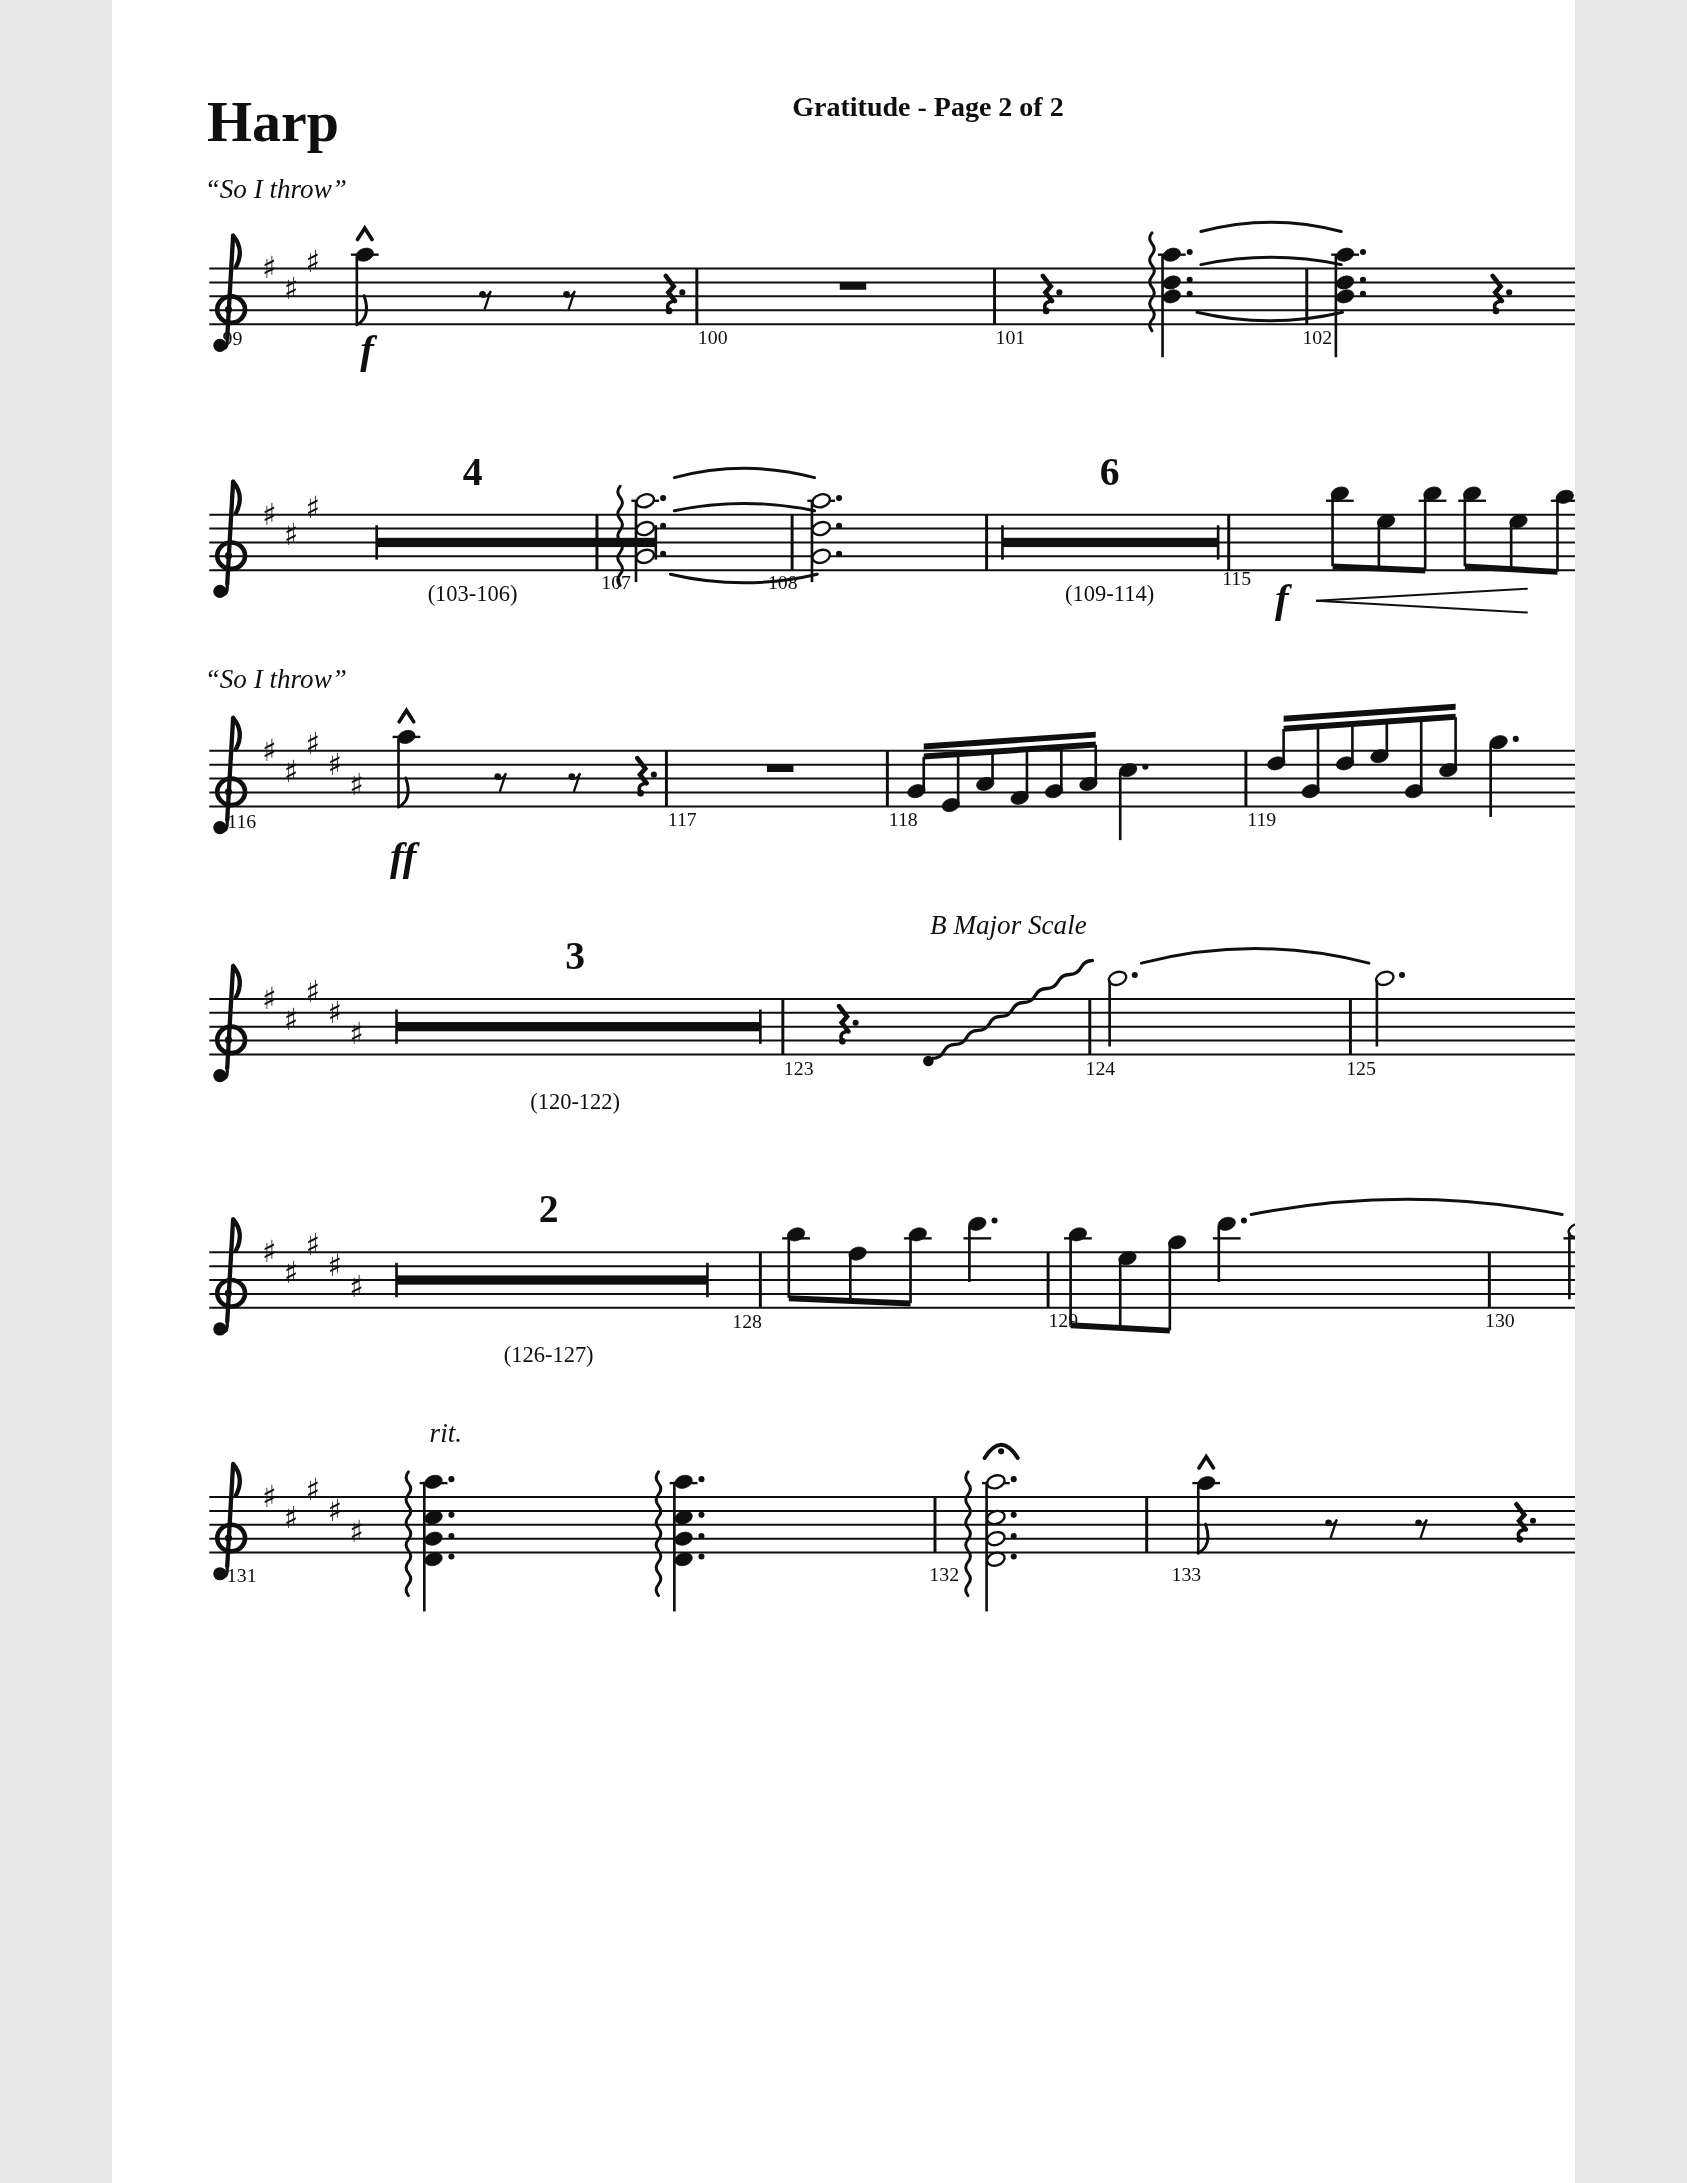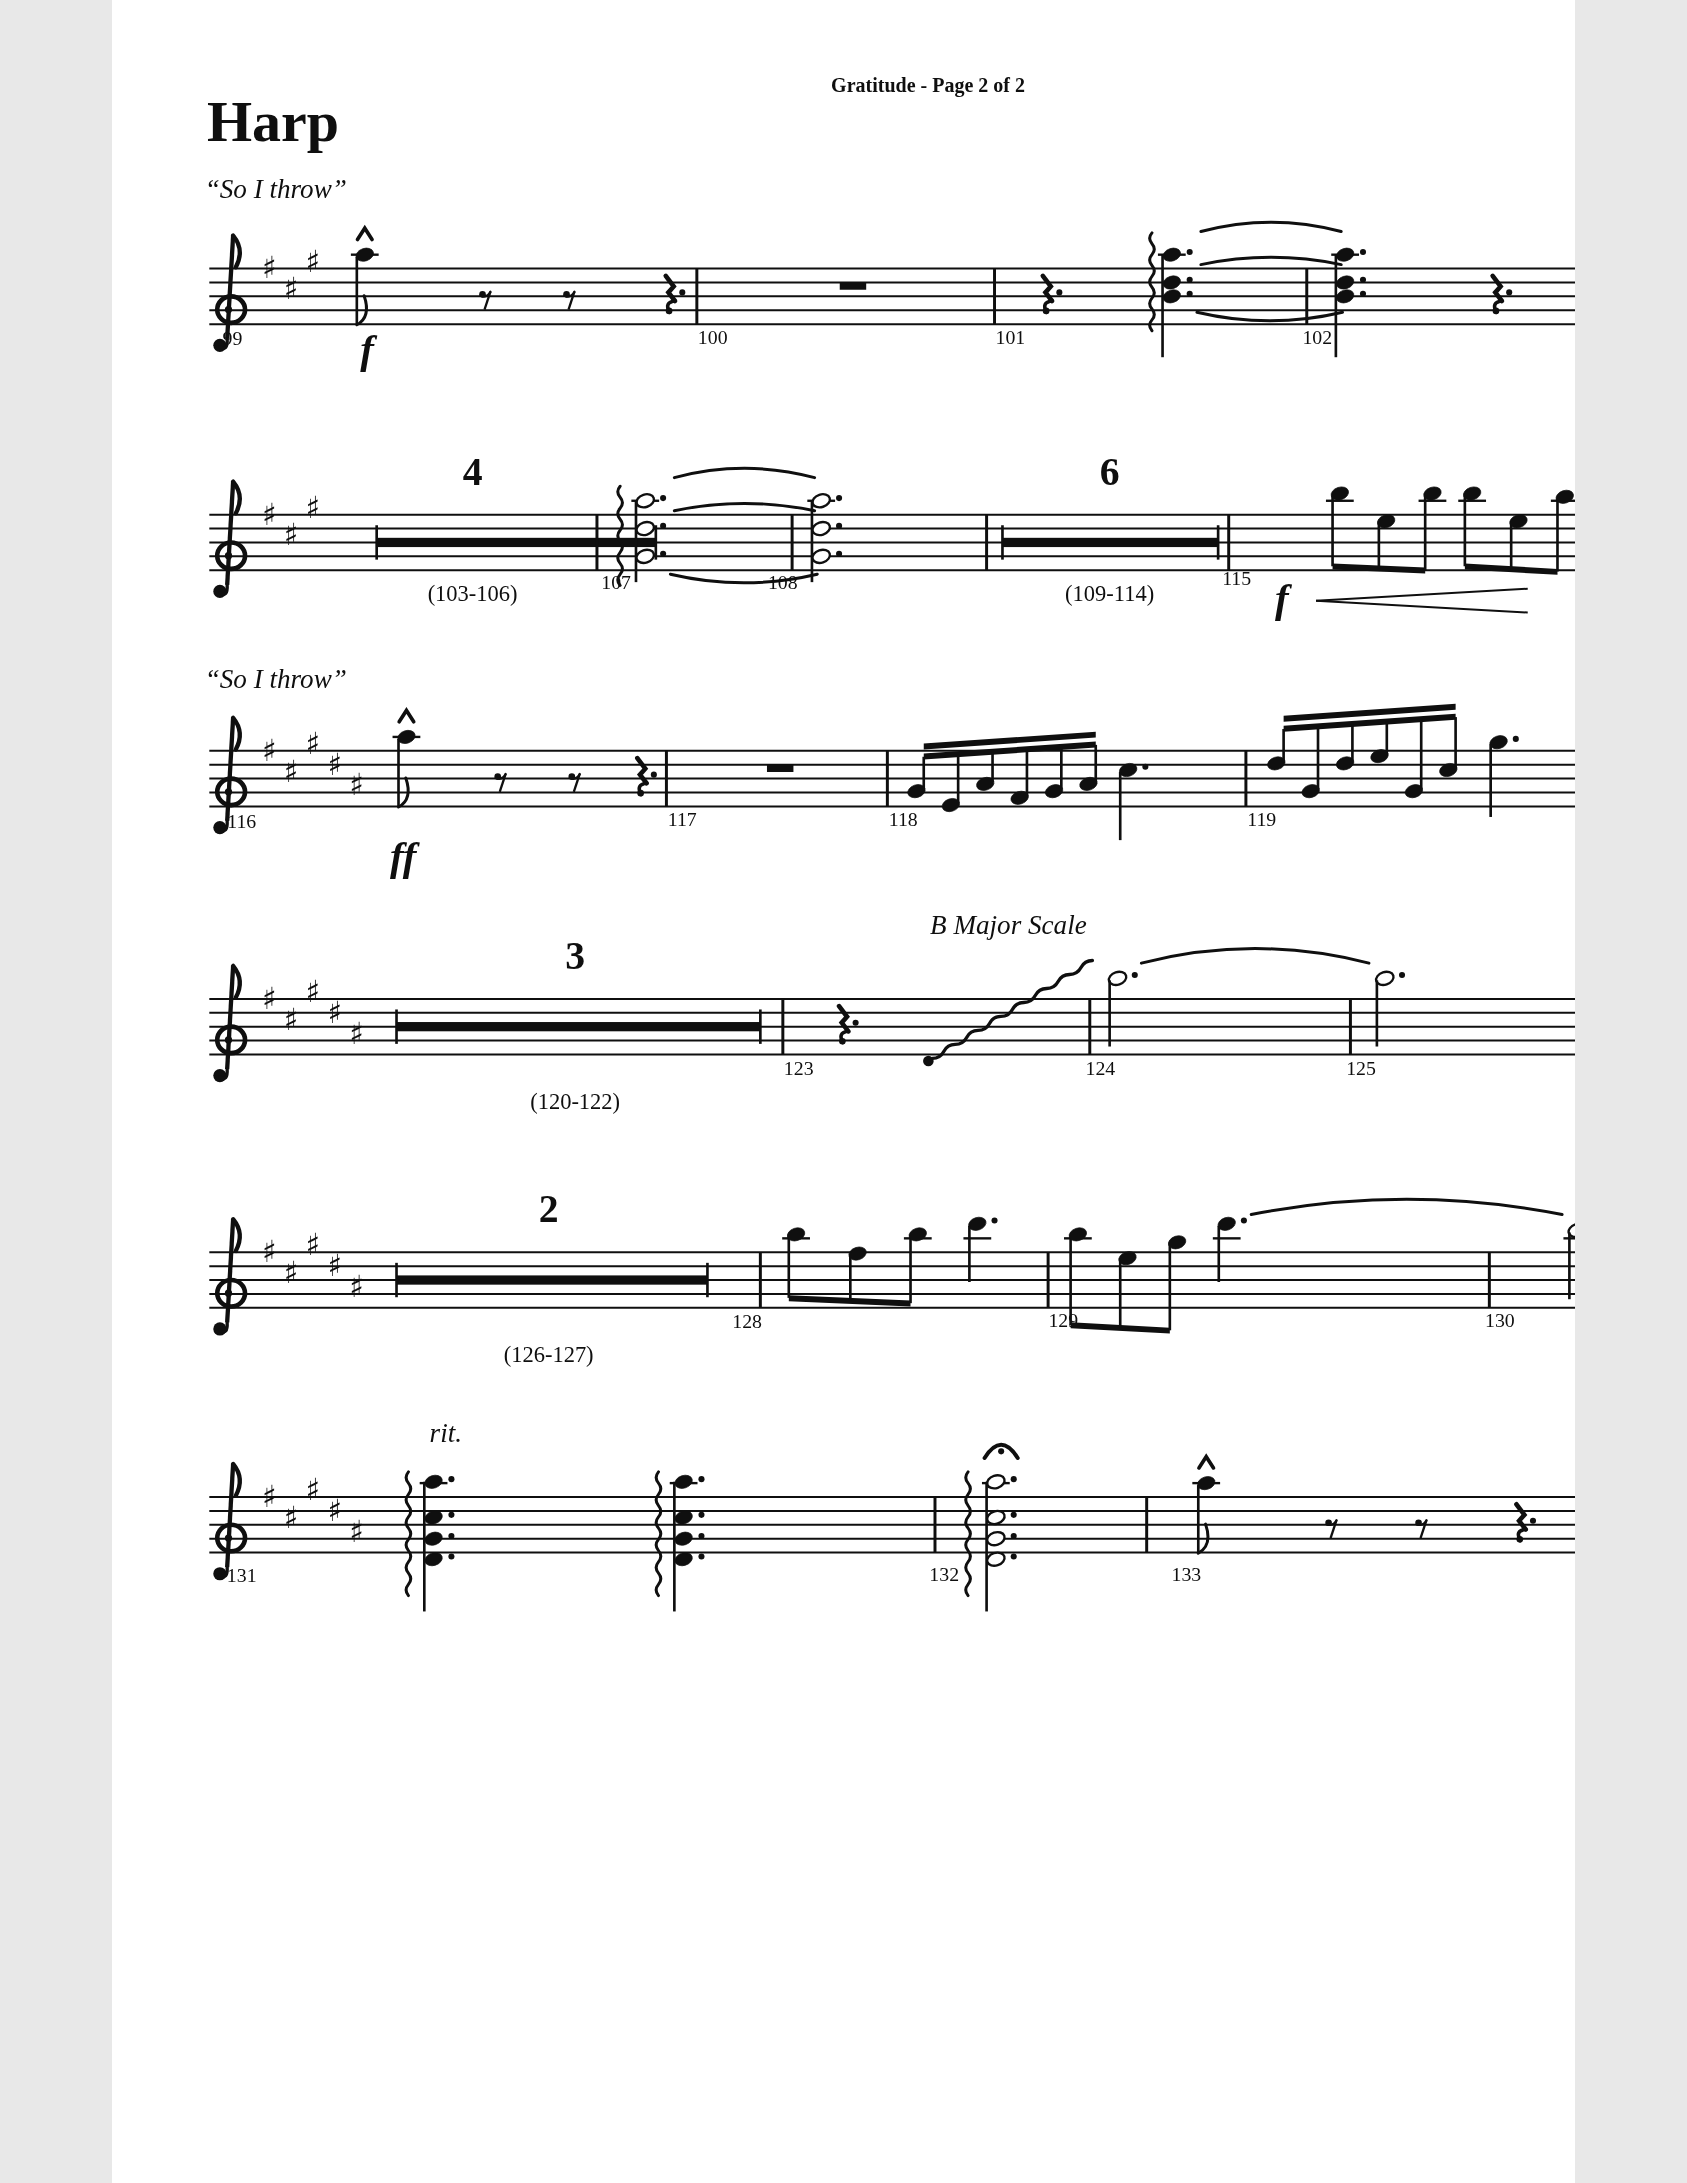--- a/index.html
+++ b/index.html
@@ -1,20 +1,20 @@
 <!DOCTYPE html>
 <html style="font-size:10.6px"><head>
 <meta charset="utf-8">
 <style>
   html,body{margin:0;padding:0;background:#e8e8e8;}
   .page{position:relative;width:1463px;height:2183px;background:#ffffff;margin:0 auto;
         font-family:"Liberation Serif", serif; color:#0f0f0f; overflow:hidden;}
   .part-name{position:absolute;left:95px;top:93px;font-size:58px;font-weight:bold;line-height:1;}
-  .score-title{position:absolute;left:816px;top:74px;transform:translateX(-50%);
-               font-size:20px;font-weight:bold;white-space:nowrap;}
+  .score-title{position:absolute;left:816px;top:91px;transform:translateX(-50%);
+               font-size:28px;font-weight:bold;white-space:nowrap;}
   svg text{fill:#0f0f0f;}
   .mnum{font-family:"Liberation Serif",serif;font-size:30px;}
   .mrnum{font-family:"Liberation Serif",serif;font-size:60px;font-weight:bold;}
   .range{font-family:"Liberation Serif",serif;font-size:34px;}
   .cue{font-family:"Liberation Serif",serif;font-size:41px;font-style:italic;}
   .dyn{font-family:"Liberation Serif",serif;font-size:62px;font-weight:bold;font-style:italic;}
   .sharp{font-family:"DejaVu Sans",sans-serif;font-size:46px;}
 </style>
 </head>
 <body>

